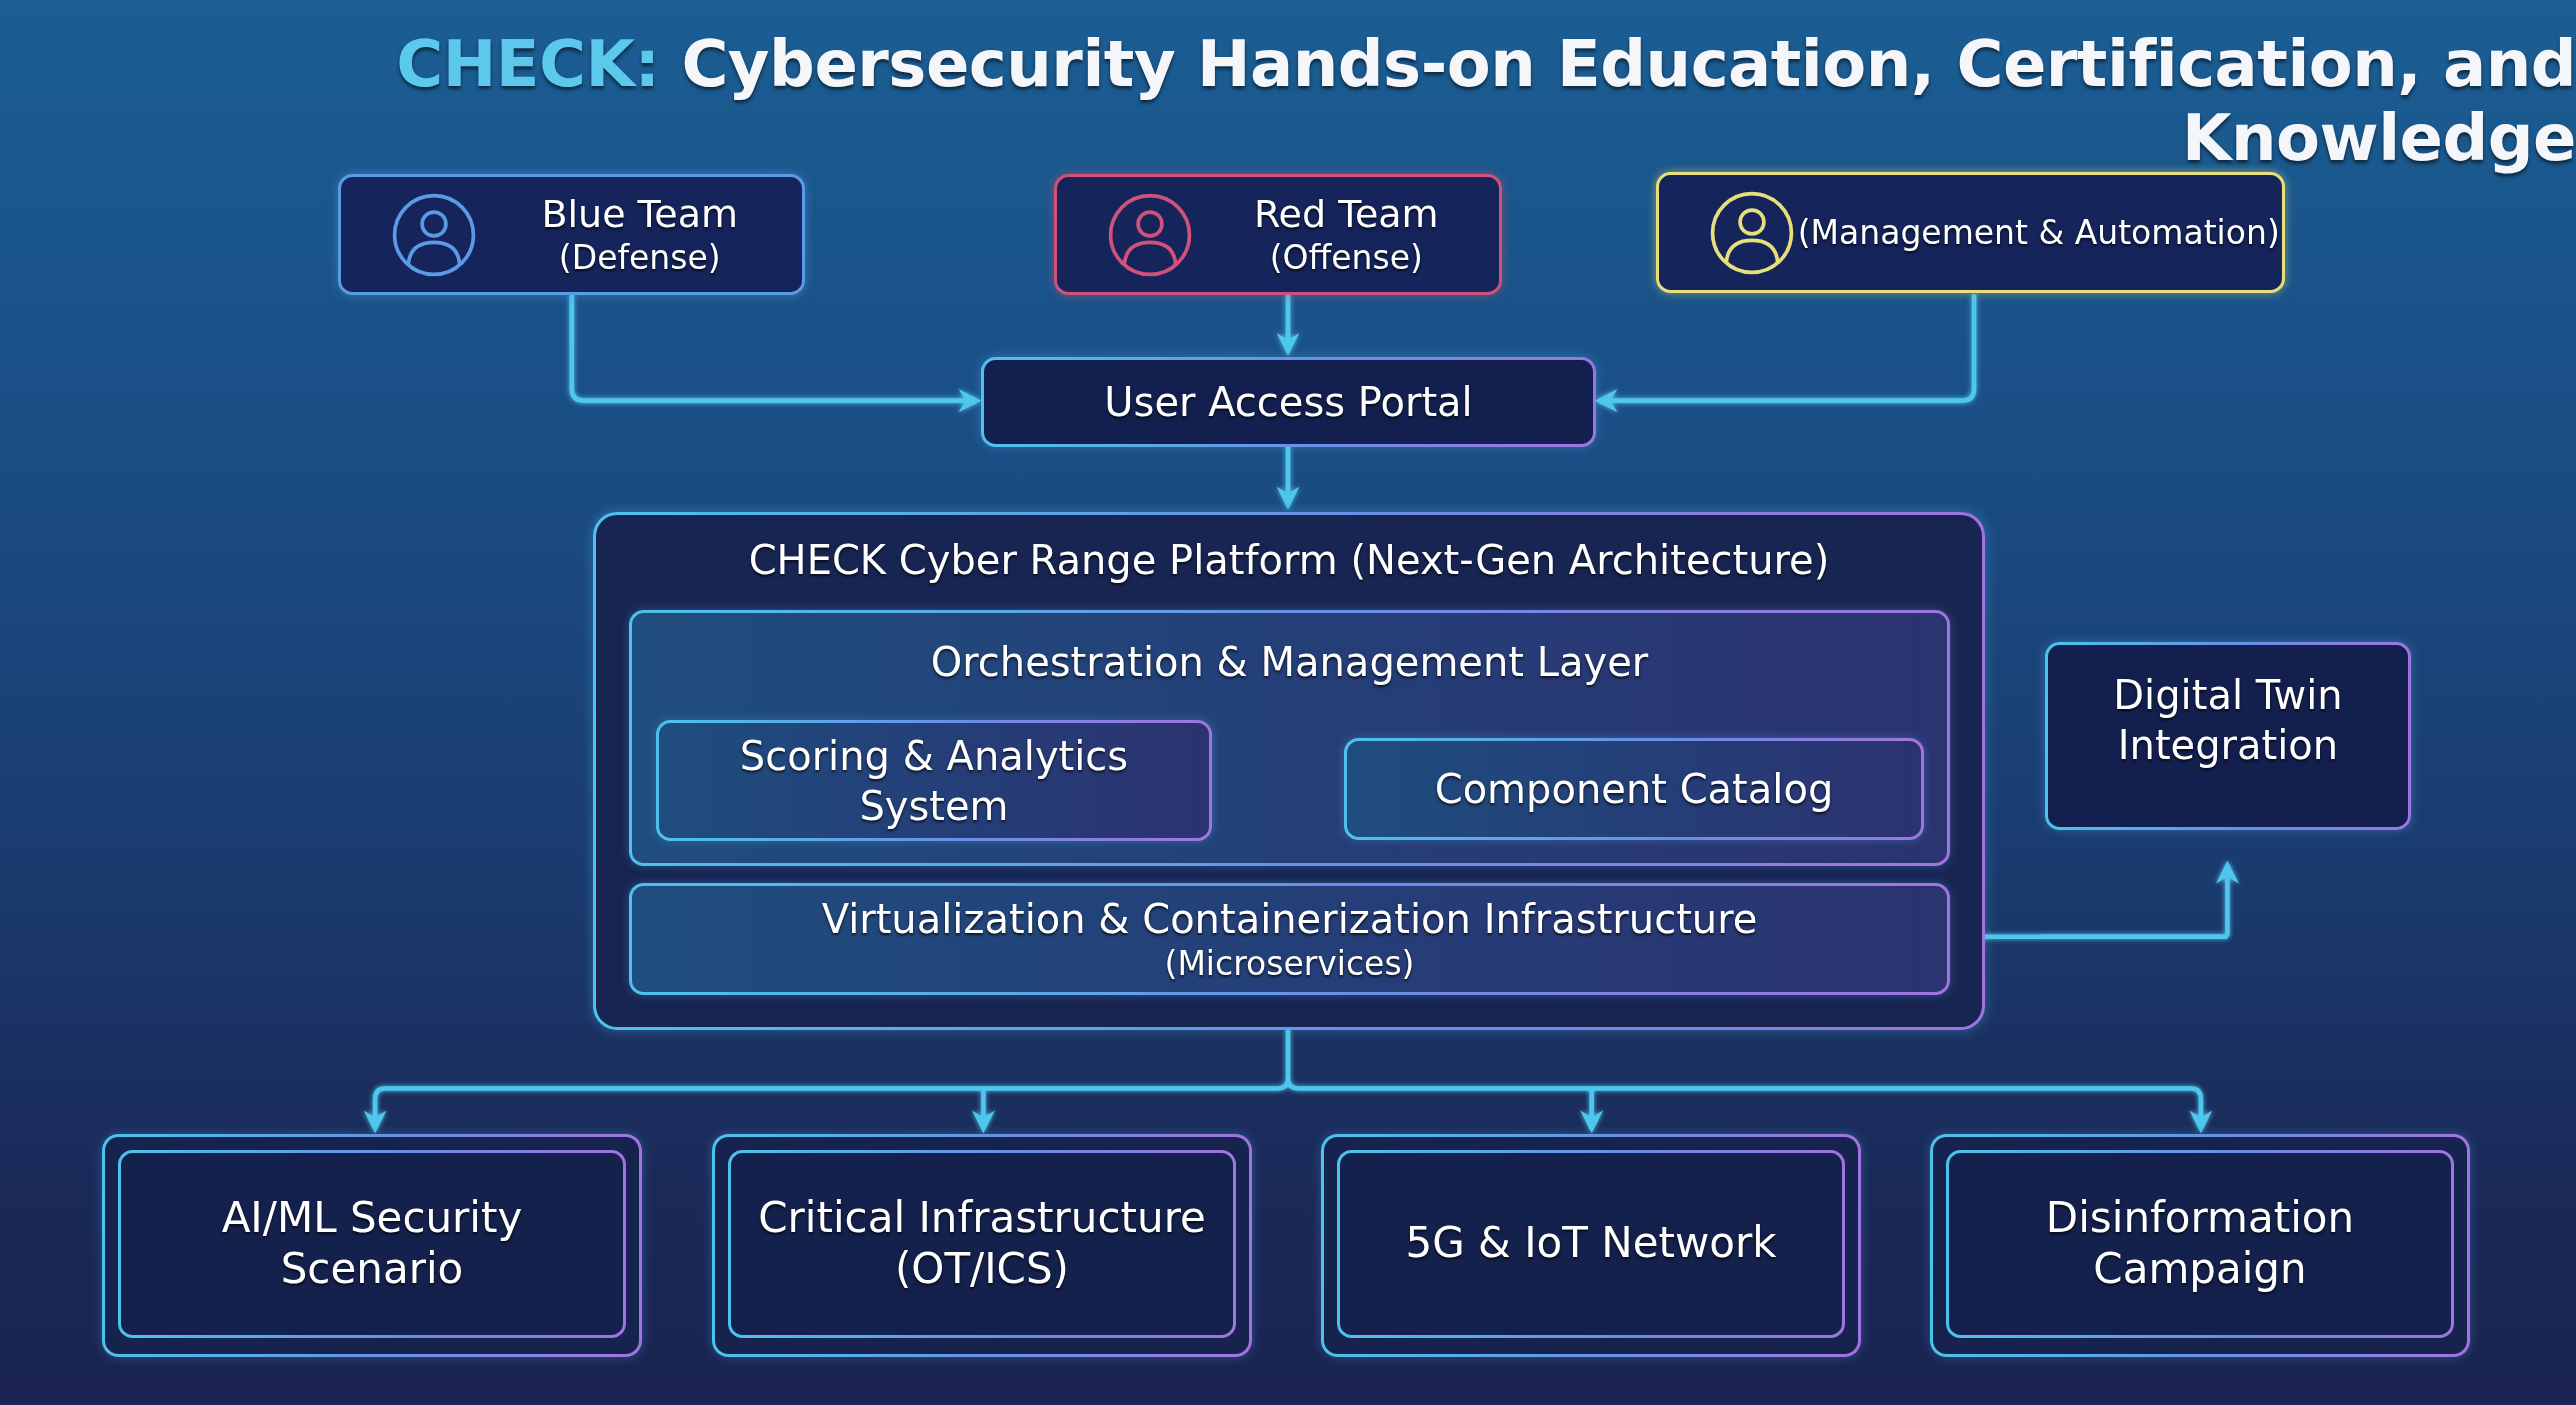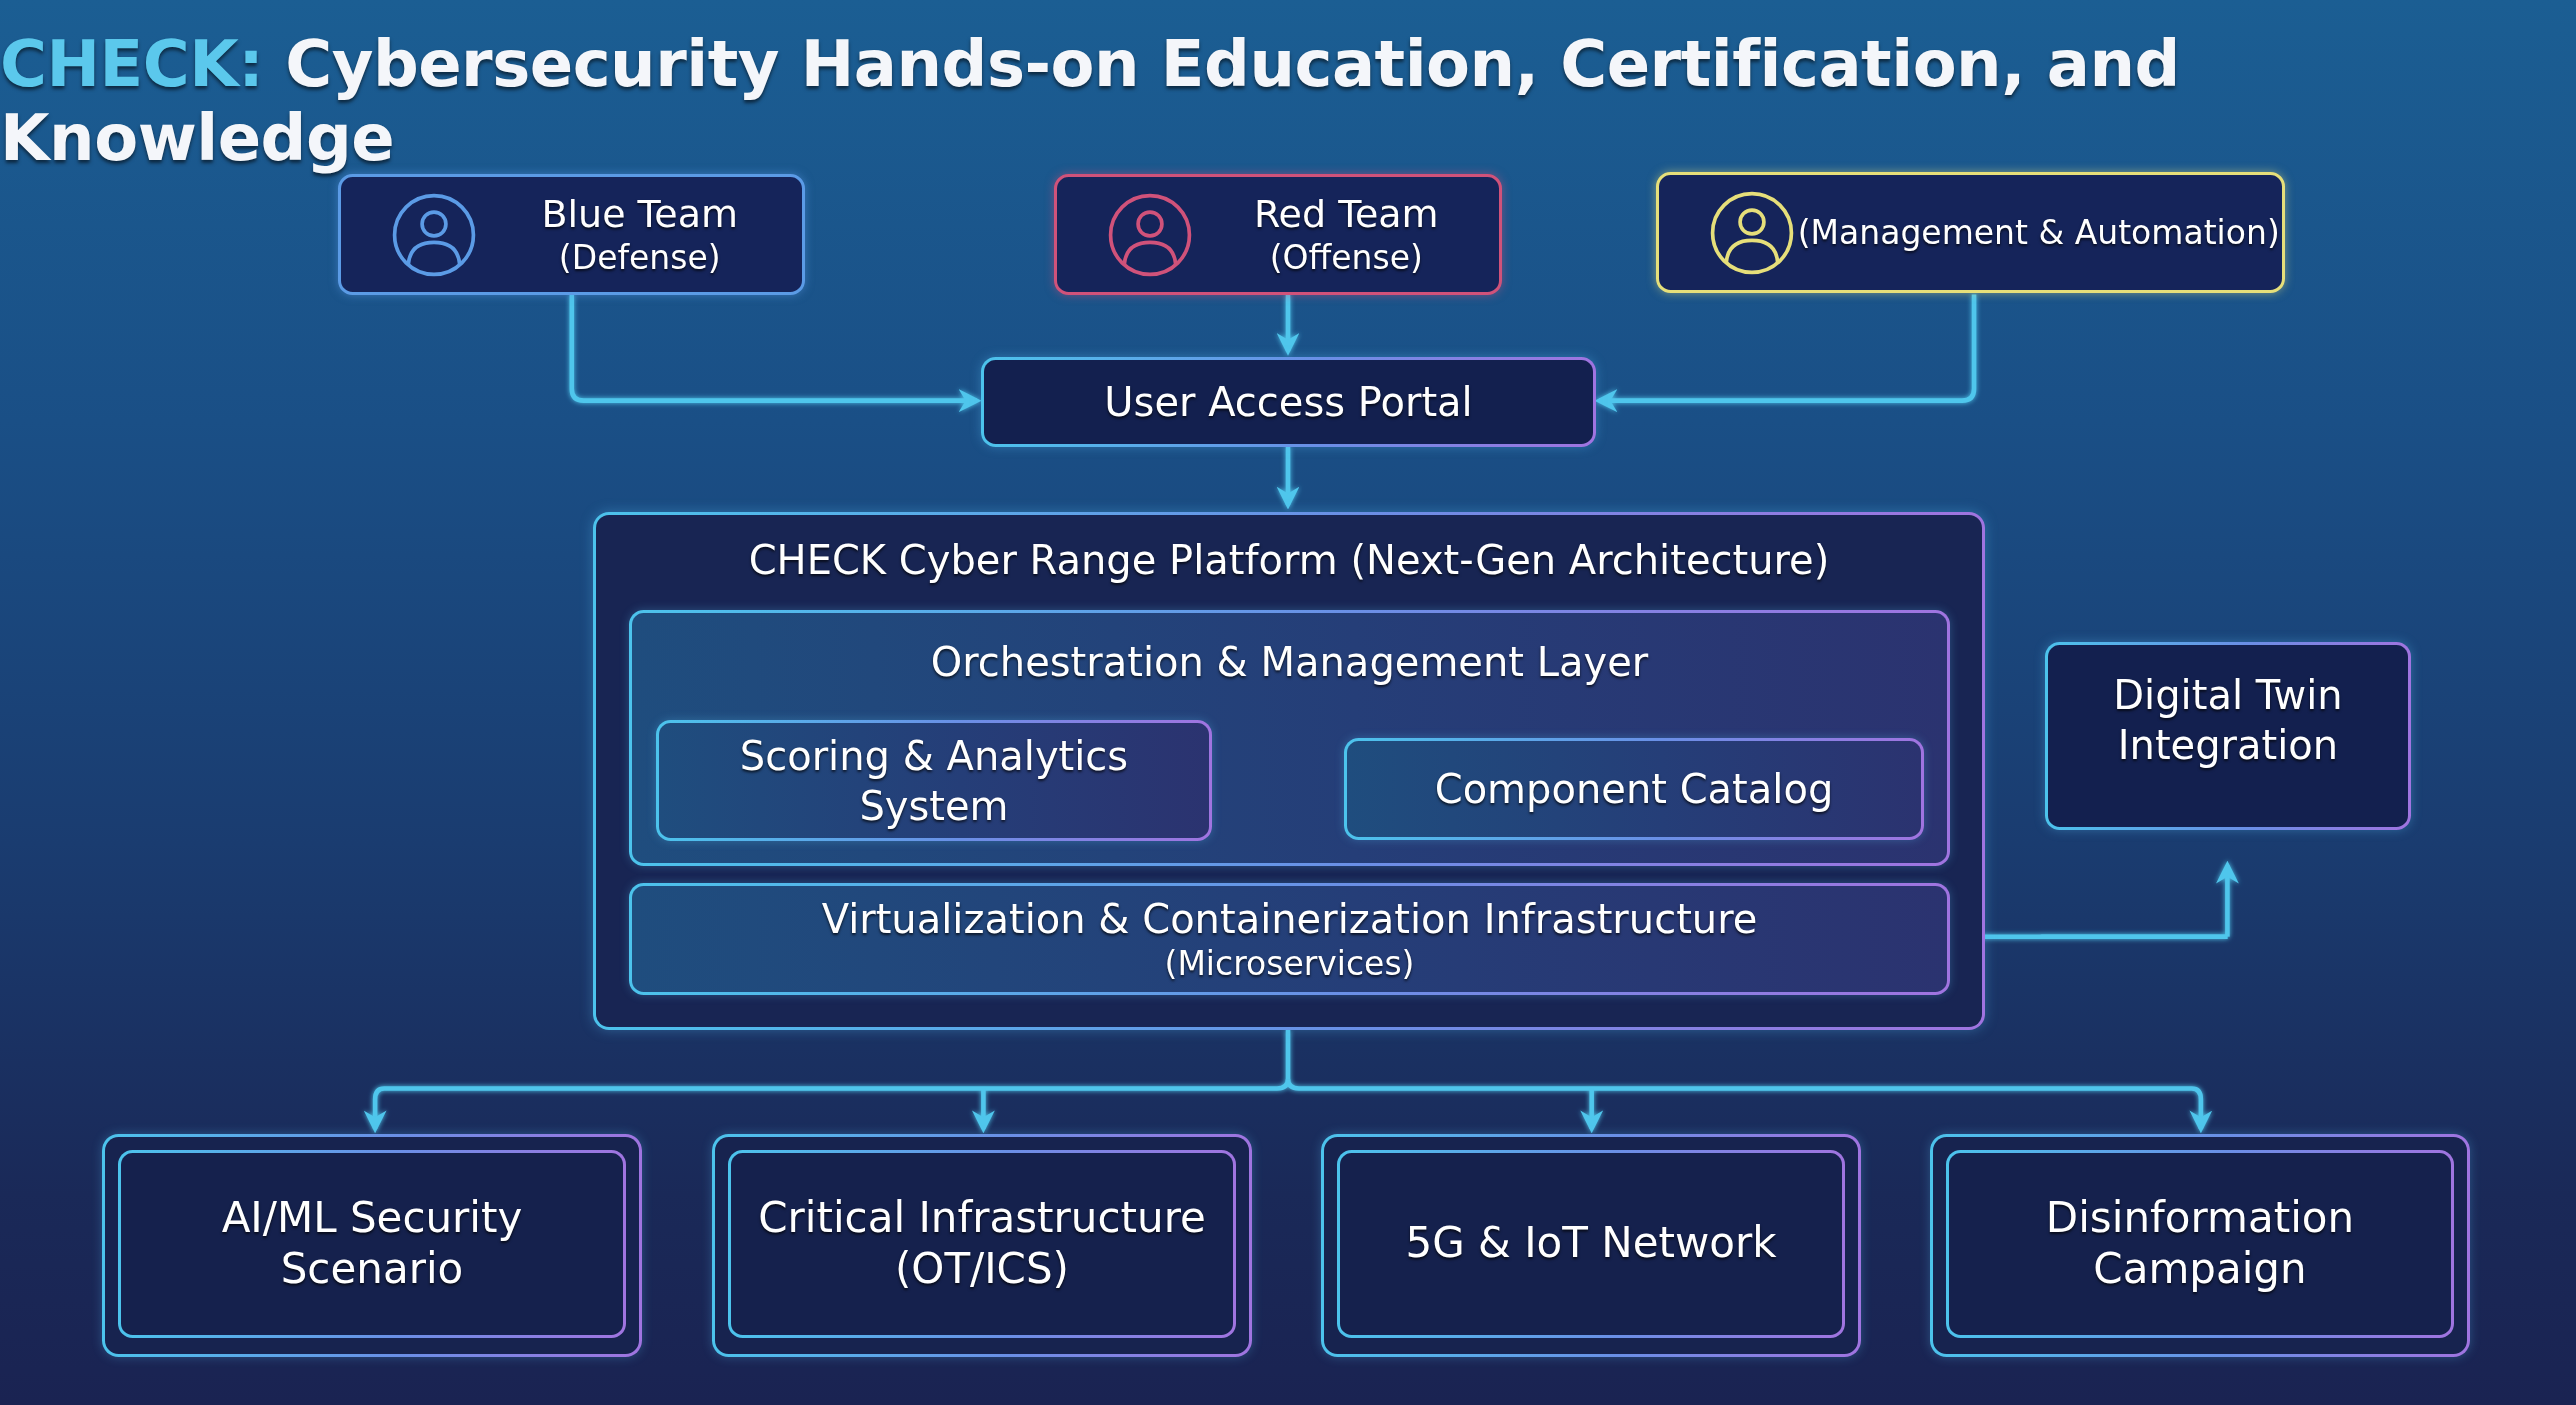--- a/index.html
+++ b/index.html
@@ -3,21 +3,21 @@
 <meta charset="utf-8">
 <style>
   html, body { margin: 0; padding: 0; }
   body {
     width: 2576px; height: 1405px; overflow: hidden; position: relative;
     font-family: "DejaVu Sans", "Liberation Sans", sans-serif;
     background: linear-gradient(180deg, #1b5e93 0%, #1a4f86 30%, #1a3c70 60%, #1a2958 85%, #1a2352 100%);
     color: #ffffff;
   }
   .title {
-    position: absolute; left: 0; top: 27.4px; width: 2576px; text-align: left;
+    position: absolute; left: 0; top: 27.4px; width: 2576px; text-align: right;
     font-size: 64px; font-weight: bold; letter-spacing: -0.5px;
     text-shadow: 0 2.7px 3.7px rgba(0,0,0,0.55);
   }
   .title .accent { color: #5bc8ec; }
   .title .rest { color: #f4f6fa; }
 
   svg.wires { position: absolute; left: 0; top: 0; }
 
   .box {
     position: absolute; box-sizing: border-box;
@@ -55,21 +55,21 @@
   .team-blue { border: 3.7px solid #5b9be6; box-shadow: 0 0 9.1px rgba(91,155,230,0.5); }
   .team-red { border: 3.7px solid #d0527a; box-shadow: 0 0 9.1px rgba(208,82,122,0.5); }
   .team-yellow { border: 3.7px solid #e6df7a; box-shadow: 0 0 9.1px rgba(230,223,122,0.5); }
 
   .label-lg { font-size: 40px; line-height: 1.2; }
   .label-md { font-size: 40px; line-height: 1.25; }
   .label-sm { font-size: 33px; line-height: 1.2; }
 
   .platform {
     position: absolute; left: 593px; top: 512px; width: 1392px; height: 518px;
-    box-sizing: border-box; border-radius: 16px;
+    box-sizing: border-box; border-radius: 24px;
     border: 3.7px solid transparent;
     background:
       linear-gradient(#182553, #182553) padding-box,
       linear-gradient(90deg, #4cc3ec 0%, #6a8fe6 55%, #a074e0 100%) border-box;
     box-shadow: 0 0 12.8px rgba(90,190,240,0.35);
   }
   .platform-title {
     position: absolute; left: 0; top: 22px; width: 100%; text-align: center;
     font-size: 40px; text-shadow: 0 1.8px 2.7px rgba(0,0,0,0.7);
   }

